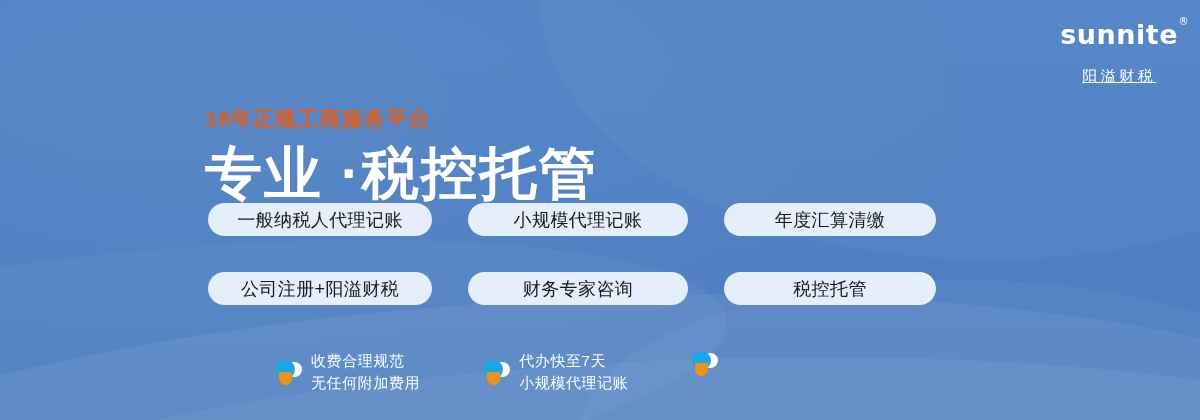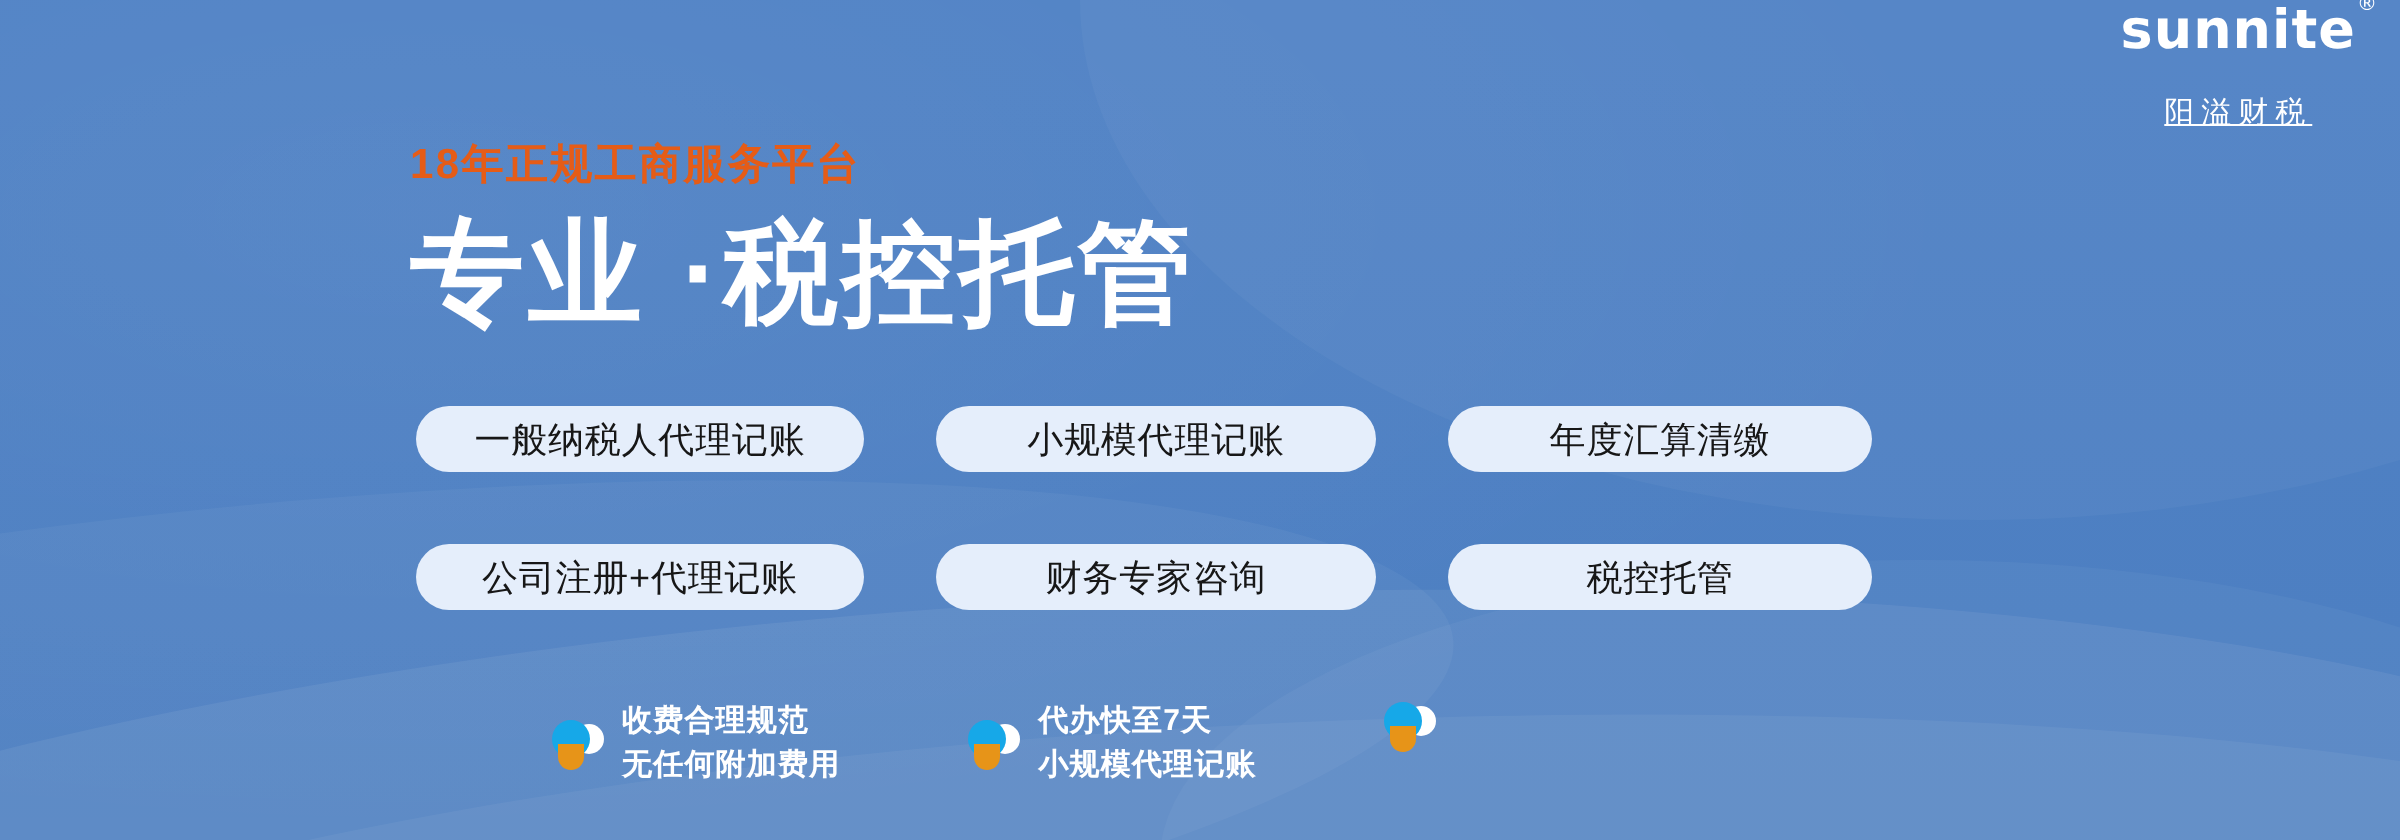--- a/index.html
+++ b/index.html
@@ -57,21 +57,21 @@
   }
   .vignette {
     position: absolute; inset: 0;
     background: radial-gradient(120% 140% at 18% 25%, rgba(255,255,255,0.05) 0%, rgba(255,255,255,0) 55%),
                 linear-gradient(180deg, rgba(255,255,255,0.02) 0%, rgba(0,0,0,0.015) 100%);
   }
 
   
   #logo {
     position: absolute;
-    top: 2px;
+    top: 21px;
     right: 22px;
     text-align: center;
     color: #ffffff;
     line-height: 1;
   }
   .logo-wordmark {
     position: relative;
     display: inline-block;
     font-size: 27px;
     font-weight: bold;
@@ -101,20 +101,21 @@
     position: absolute;
     left: 205px;
     top: 72px;
   }
   .eyebrow {
     color: #e55c17;
     font-size: 21px;
     font-weight: bold;
     letter-spacing: 1.2px;
     line-height: 1;
+    margin-top: 36px;
   }
   .headline {
     margin-top: 15px;
     color: #ffffff;
     font-size: 57px;
     font-weight: bold;
     letter-spacing: 2px;
     line-height: 1.05;
     white-space: nowrap;
   }
@@ -182,21 +183,21 @@
   .feat-icon .dot-orange {
     position: absolute;
     left: 3px; top: 13px;
     width: 13px; height: 13px;
     border-radius: 0 0 7px 7px;
     background: #e79418;
   }
   .feat-text {
     color: #ffffff;
     font-size: 15px;
-    font-weight: bold;
+    font-weight: normal;
     line-height: 1.45;
     letter-spacing: 0.6px;
     white-space: nowrap;
   }
 </style>
 </head>
 <body>
 
 <div id="banner">
 
@@ -219,21 +220,21 @@
 
   <div id="headline-block">
     <div class="eyebrow">18年正规工商服务平台</div>
     <div class="headline">专业 ·税控托管</div>
   </div>
 
   <div id="pill-grid">
     <div class="pill">一般纳税人代理记账</div>
     <div class="pill">小规模代理记账</div>
     <div class="pill">年度汇算清缴</div>
-    <div class="pill">公司注册+代理记账</div>
+    <div class="pill">公司注册+阳溢财税</div>
     <div class="pill">财务专家咨询</div>
     <div class="pill">税控托管</div>
   </div>
 
   <div id="features">
 
     <div class="feature">
       <span class="feat-icon">
         <span class="dot-white"></span>
         <span class="dot-main"></span>

